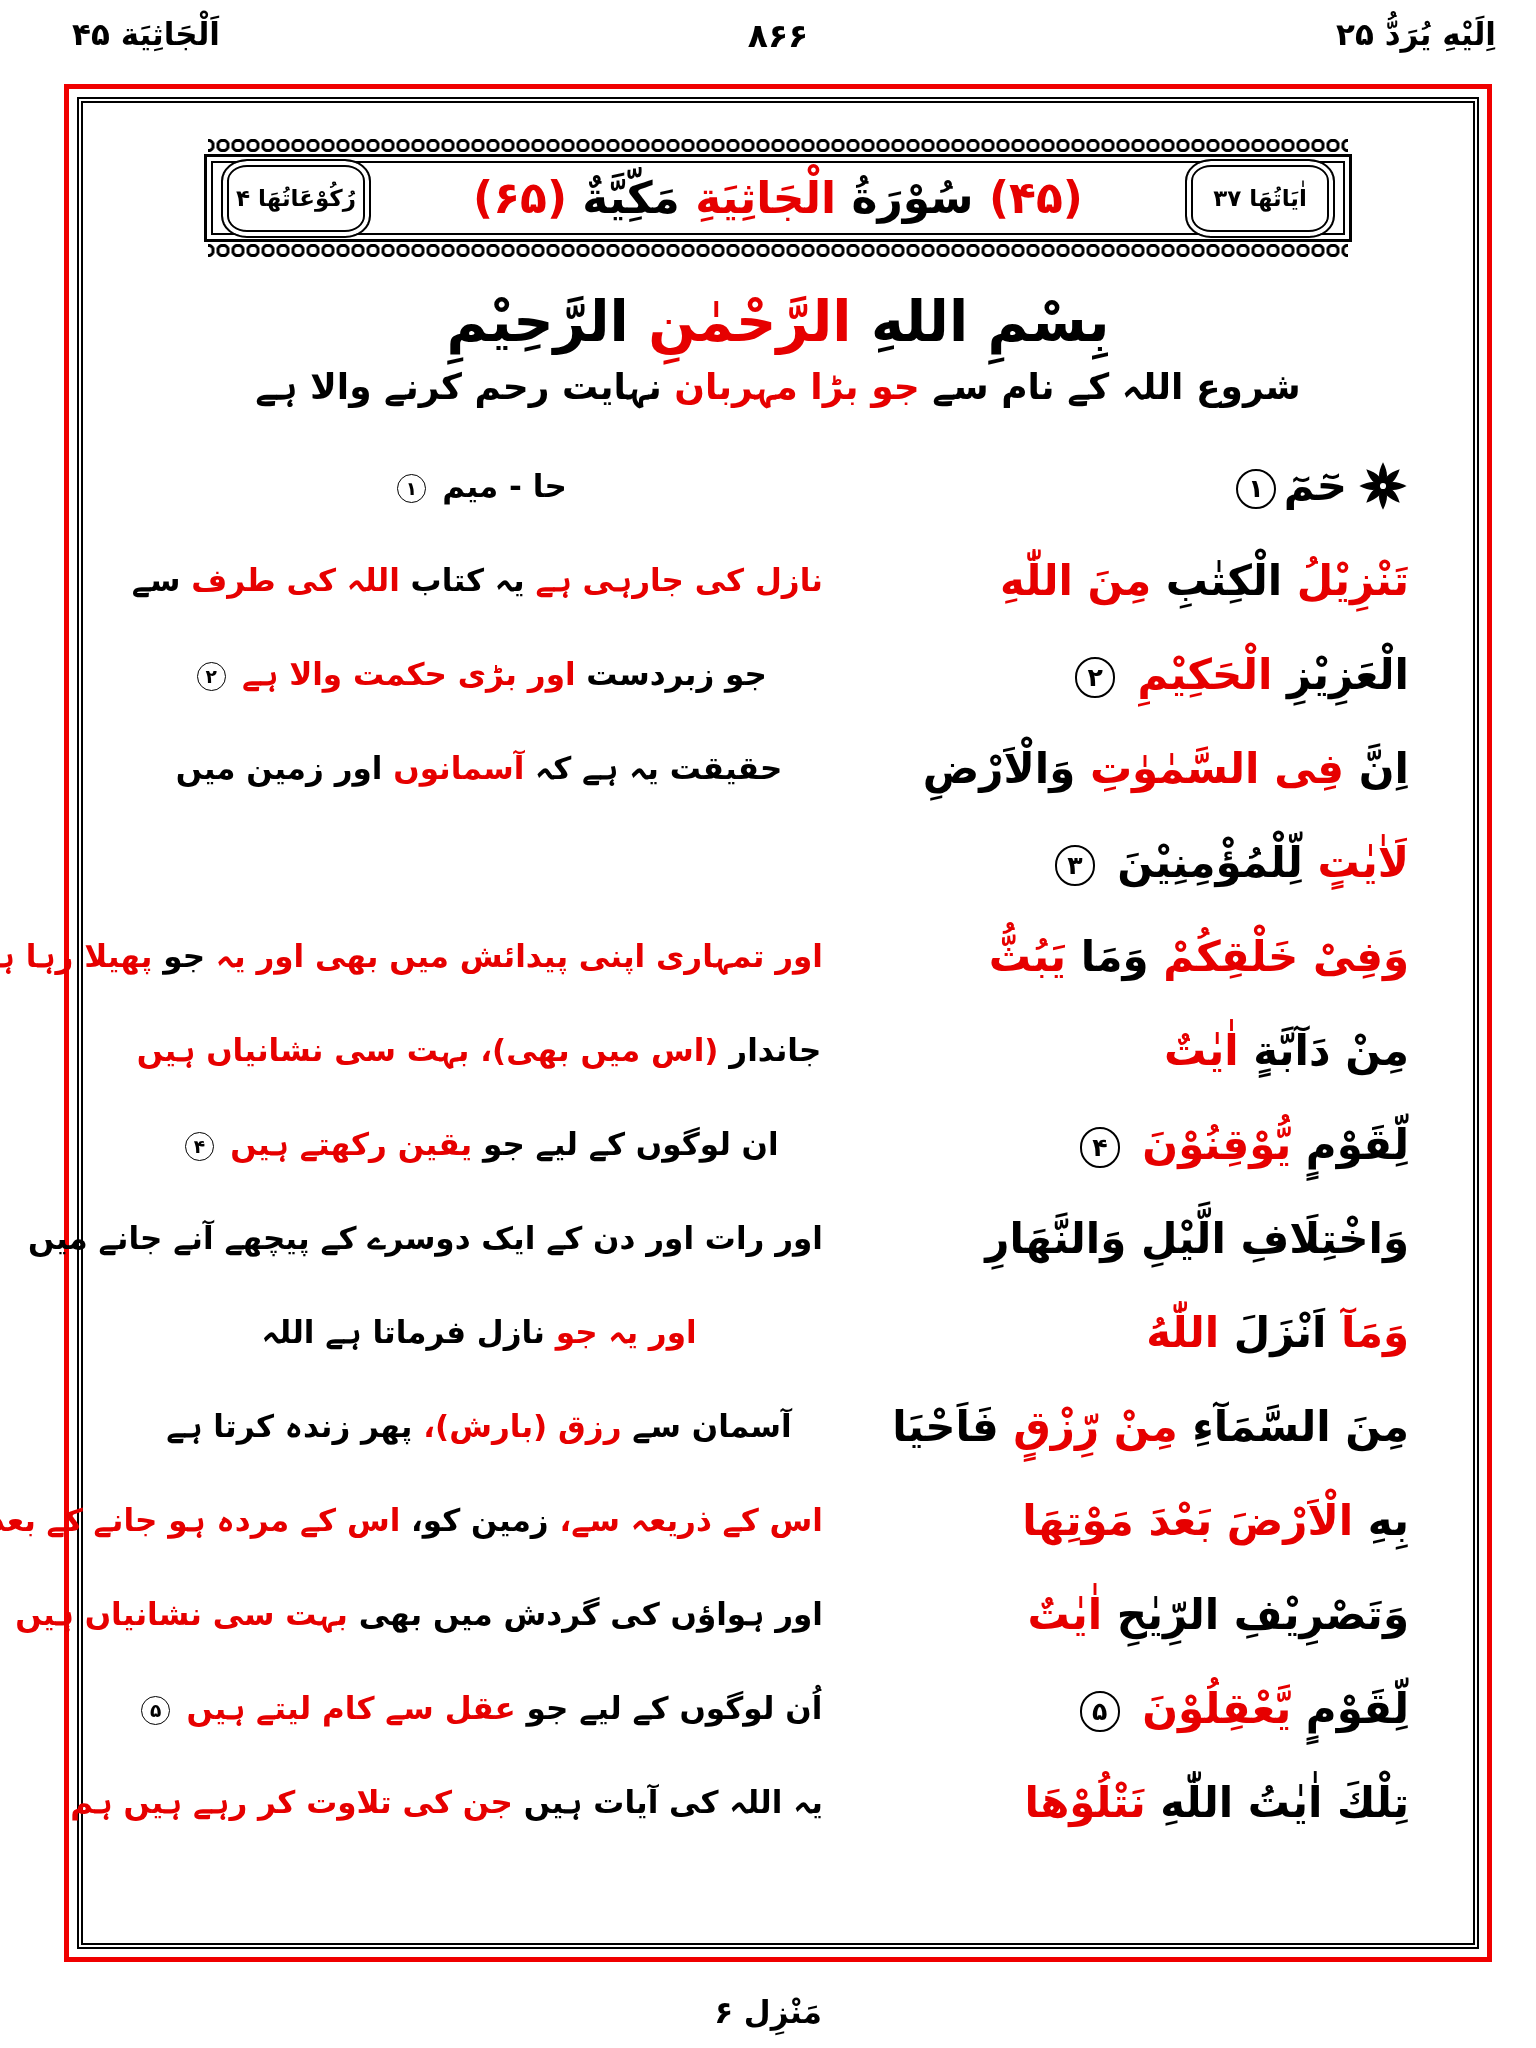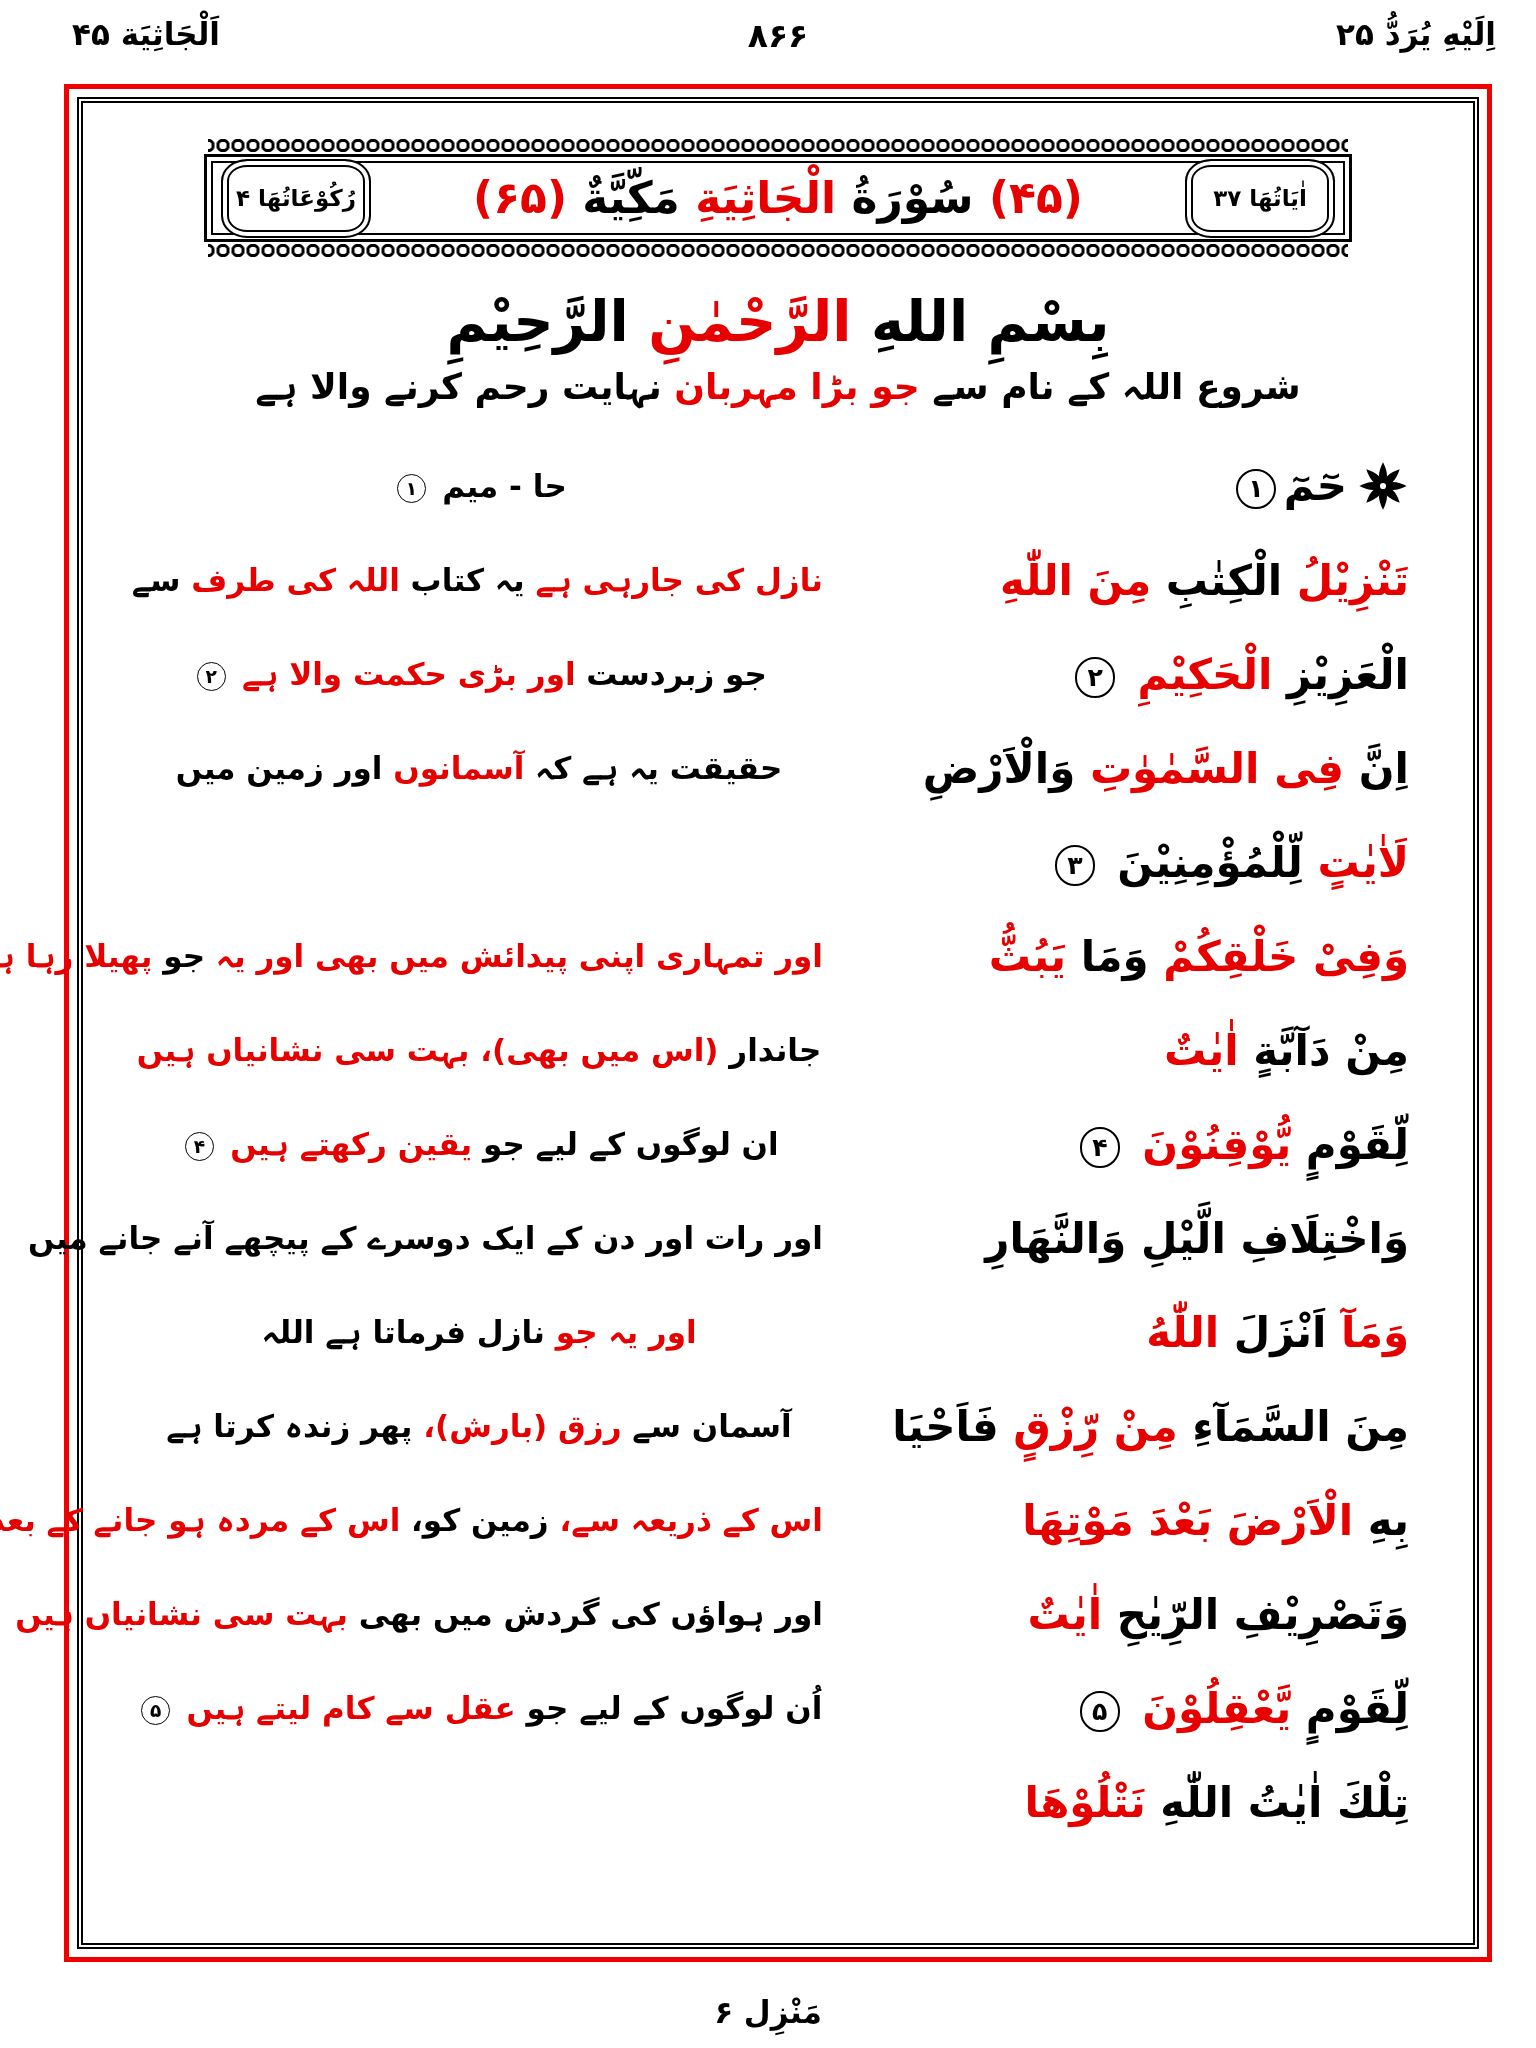--- a/index.html
+++ b/index.html
@@ -174,20 +174,21 @@
             <div class="row">
               <div class="arabic"><span class="c-black">وَتَصْرِيْفِ الرِّيٰحِ </span><span class="c-red">اٰيٰتٌ</span></div>
               <div class="urdu"><span class="c-black">اور ہواؤں کی گردش میں بھی </span><span class="c-red">بہت سی نشانیاں ہیں</span></div>
             </div>
             <div class="row">
               <div class="arabic"><span class="c-black">لِّقَوْمٍ </span><span class="c-red">يَّعْقِلُوْنَ </span><span class="ayah c-black">۵</span></div>
               <div class="urdu"><span class="c-black">اُن لوگوں کے لیے جو </span><span class="c-red">عقل سے کام لیتے ہیں </span><span class="ayah c-black">۵</span></div>
             </div>
             <div class="row">
               <div class="arabic"><span class="c-black">تِلْكَ اٰيٰتُ اللّٰهِ </span><span class="c-red">نَتْلُوْهَا</span></div>
+              <div class="urdu"><span class="c-black">یہ اللہ کی آیات ہیں </span><span class="c-red">جن کی تلاوت کر رہے ہیں ہم</span></div>
             </div>
           </div>
 
       </div>
     </div>
   </div>
 
   <footer class="manzil">مَنْزِل ۶</footer>
 
 </div>

